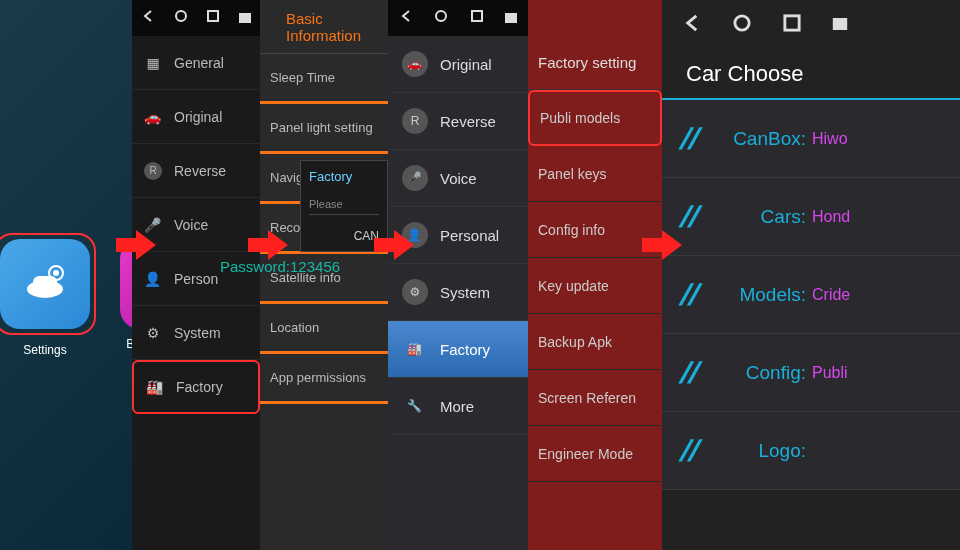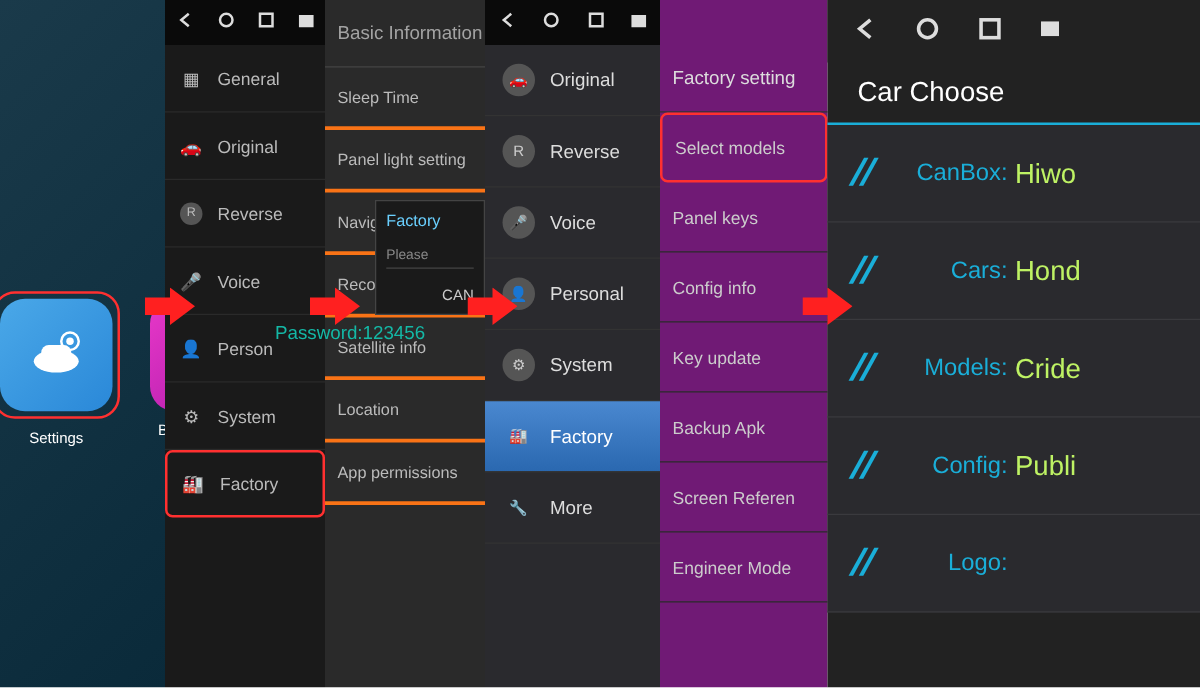--- a/index.html
+++ b/index.html
@@ -17,49 +17,49 @@
   
   .panel2 { width: 128px; height: 550px; background: #1a1a1a; position: relative; }
   .panel2 .navbar { height: 36px; display: flex; align-items: center; justify-content: space-around; background: #0a0a0a; }
   .panel2 .menu { display: flex; flex-direction: column; }
   .panel2 .menu-item { height: 54px; display: flex; align-items: center; gap: 10px; padding: 0 10px; color: #bbb; font-size: 14px; border-bottom: 1px solid #2a2a2a; }
   .panel2 .menu-item.highlighted { border: 2px solid #ff3030; border-radius: 6px; }
   .panel2 .icon-slot { width: 22px; height: 22px; display: flex; align-items: center; justify-content: center; }
   
   
   .panel3 { width: 128px; height: 550px; background: #2a2a2a; position: relative; }
-  .panel3 .header { height: 54px; display: flex; align-items: center; padding-left: 10px; color: #a3a3a3; font-size: 15px; border-bottom: 1px solid #444; }
+  .panel3 .header { height: 54px; display: flex; align-items: center; padding-left: 26px; color: #f97316; font-size: 15px; border-bottom: 1px solid #444; }
   .panel3 .row { height: 50px; display: flex; align-items: center; padding-left: 10px; color: #bbb; font-size: 13px; border-bottom: 3px solid #f97316; }
   .panel3 .dialog { position: absolute; top: 160px; left: 40px; width: 88px; background: #1a1a1a; border: 1px solid #444; padding: 8px; }
   .panel3 .dialog-title { color: #6ad0ff; font-size: 13px; }
   .panel3 .dialog-row { color: #888; font-size: 11px; margin-top: 14px; border-bottom: 1px solid #444; padding-bottom: 4px; }
   .panel3 .dialog-btn { margin-top: 14px; text-align: right; color: #ccc; font-size: 12px; }
   .password-overlay { position: absolute; top: 258px; left: -40px; color: #14b8a6; font-size: 15px; font-weight: 500; z-index: 10; white-space: nowrap; }
   
   
   .panel4 { width: 140px; height: 550px; background: #2a2a2e; position: relative; }
   .panel4 .navbar { height: 36px; display: flex; align-items: center; justify-content: space-around; background: #0a0a0a; }
   .panel4 .menu-item { height: 57px; display: flex; align-items: center; gap: 12px; padding: 0 14px; color: #ddd; font-size: 15px; border-bottom: 1px solid #333; }
   .panel4 .menu-item.active { background: linear-gradient(180deg, #4a88d0, #2a68b0); color: #fff; }
   .panel4 .icon-circle { width: 26px; height: 26px; border-radius: 50%; background: #555; display: flex; align-items: center; justify-content: center; color: #ccc; font-size: 12px; }
   
   
-  .panel5 { width: 134px; height: 550px; background: #701a75; }
+  .panel5 { width: 134px; height: 550px; background: #7f1d1d; }
   .panel5 .header { height: 54px; display: flex; align-items: center; padding-left: 10px; color: #ddd; font-size: 15px; border-bottom: 1px solid #333; margin-top: 36px; }
   .panel5 .row { height: 56px; display: flex; align-items: center; padding-left: 10px; color: #ccc; font-size: 14px; border-bottom: 1px solid #2a2a2a; }
   .panel5 .row.highlighted { border: 2px solid #ff3030; border-radius: 6px; }
   
   
   .panel6 { width: 298px; height: 550px; background: #222; }
   .panel6 .navbar { height: 50px; display: flex; align-items: center; gap: 30px; padding-left: 20px; background: #222; }
   .panel6 .title { height: 50px; padding-left: 24px; color: #fff; font-size: 22px; display: flex; align-items: center; border-bottom: 2px solid #1aaed8; }
   .panel6 .content { background: #2a2a2e; }
   .panel6 .field { height: 78px; display: flex; align-items: center; border-bottom: 1px solid #3a3a3e; position: relative; }
   .panel6 .field-label { color: #1aaed8; font-size: 19px; width: 150px; text-align: right; padding-right: 6px; }
-  .panel6 .field-value { color: #bef264; font-size: 22px; overflow: hidden; white-space: nowrap; }
+  .panel6 .field-value { color: #d946ef; font-size: 16px; overflow: hidden; white-space: nowrap; }
   .panel6 .slash { position: absolute; left: 20px; color: #1aaed8; font-size: 30px; font-weight: bold; transform: skewX(-20deg); }
   
   
   .arrow { position: absolute; width: 40px; height: 30px; z-index: 20; }
   .arrow svg { width: 100%; height: 100%; }
   
   
   .nav-icon { color: #ddd; }
 </style>
 </head>
@@ -217,21 +217,21 @@
       <span>Factory</span>
     </div>
   <div class="menu-item">
       <span class="icon-circle" style="background:none">🔧</span>
       <span>More</span>
     </div>
 </div>
 
 <div class="panel5">
   <div class="header">Factory setting</div>
-  <div class="row highlighted">Select models</div>
+  <div class="row highlighted">Publi models</div>
   <div class="row">Panel keys</div>
   <div class="row">Config info</div>
   <div class="row">Key update</div>
   <div class="row">Backup Apk</div>
   <div class="row">Screen Referen</div>
   <div class="row">Engineer Mode</div>
 </div>
 
 <div class="arrow" style="left:642px; top:230px;">
   <svg viewBox="0 0 40 30">

